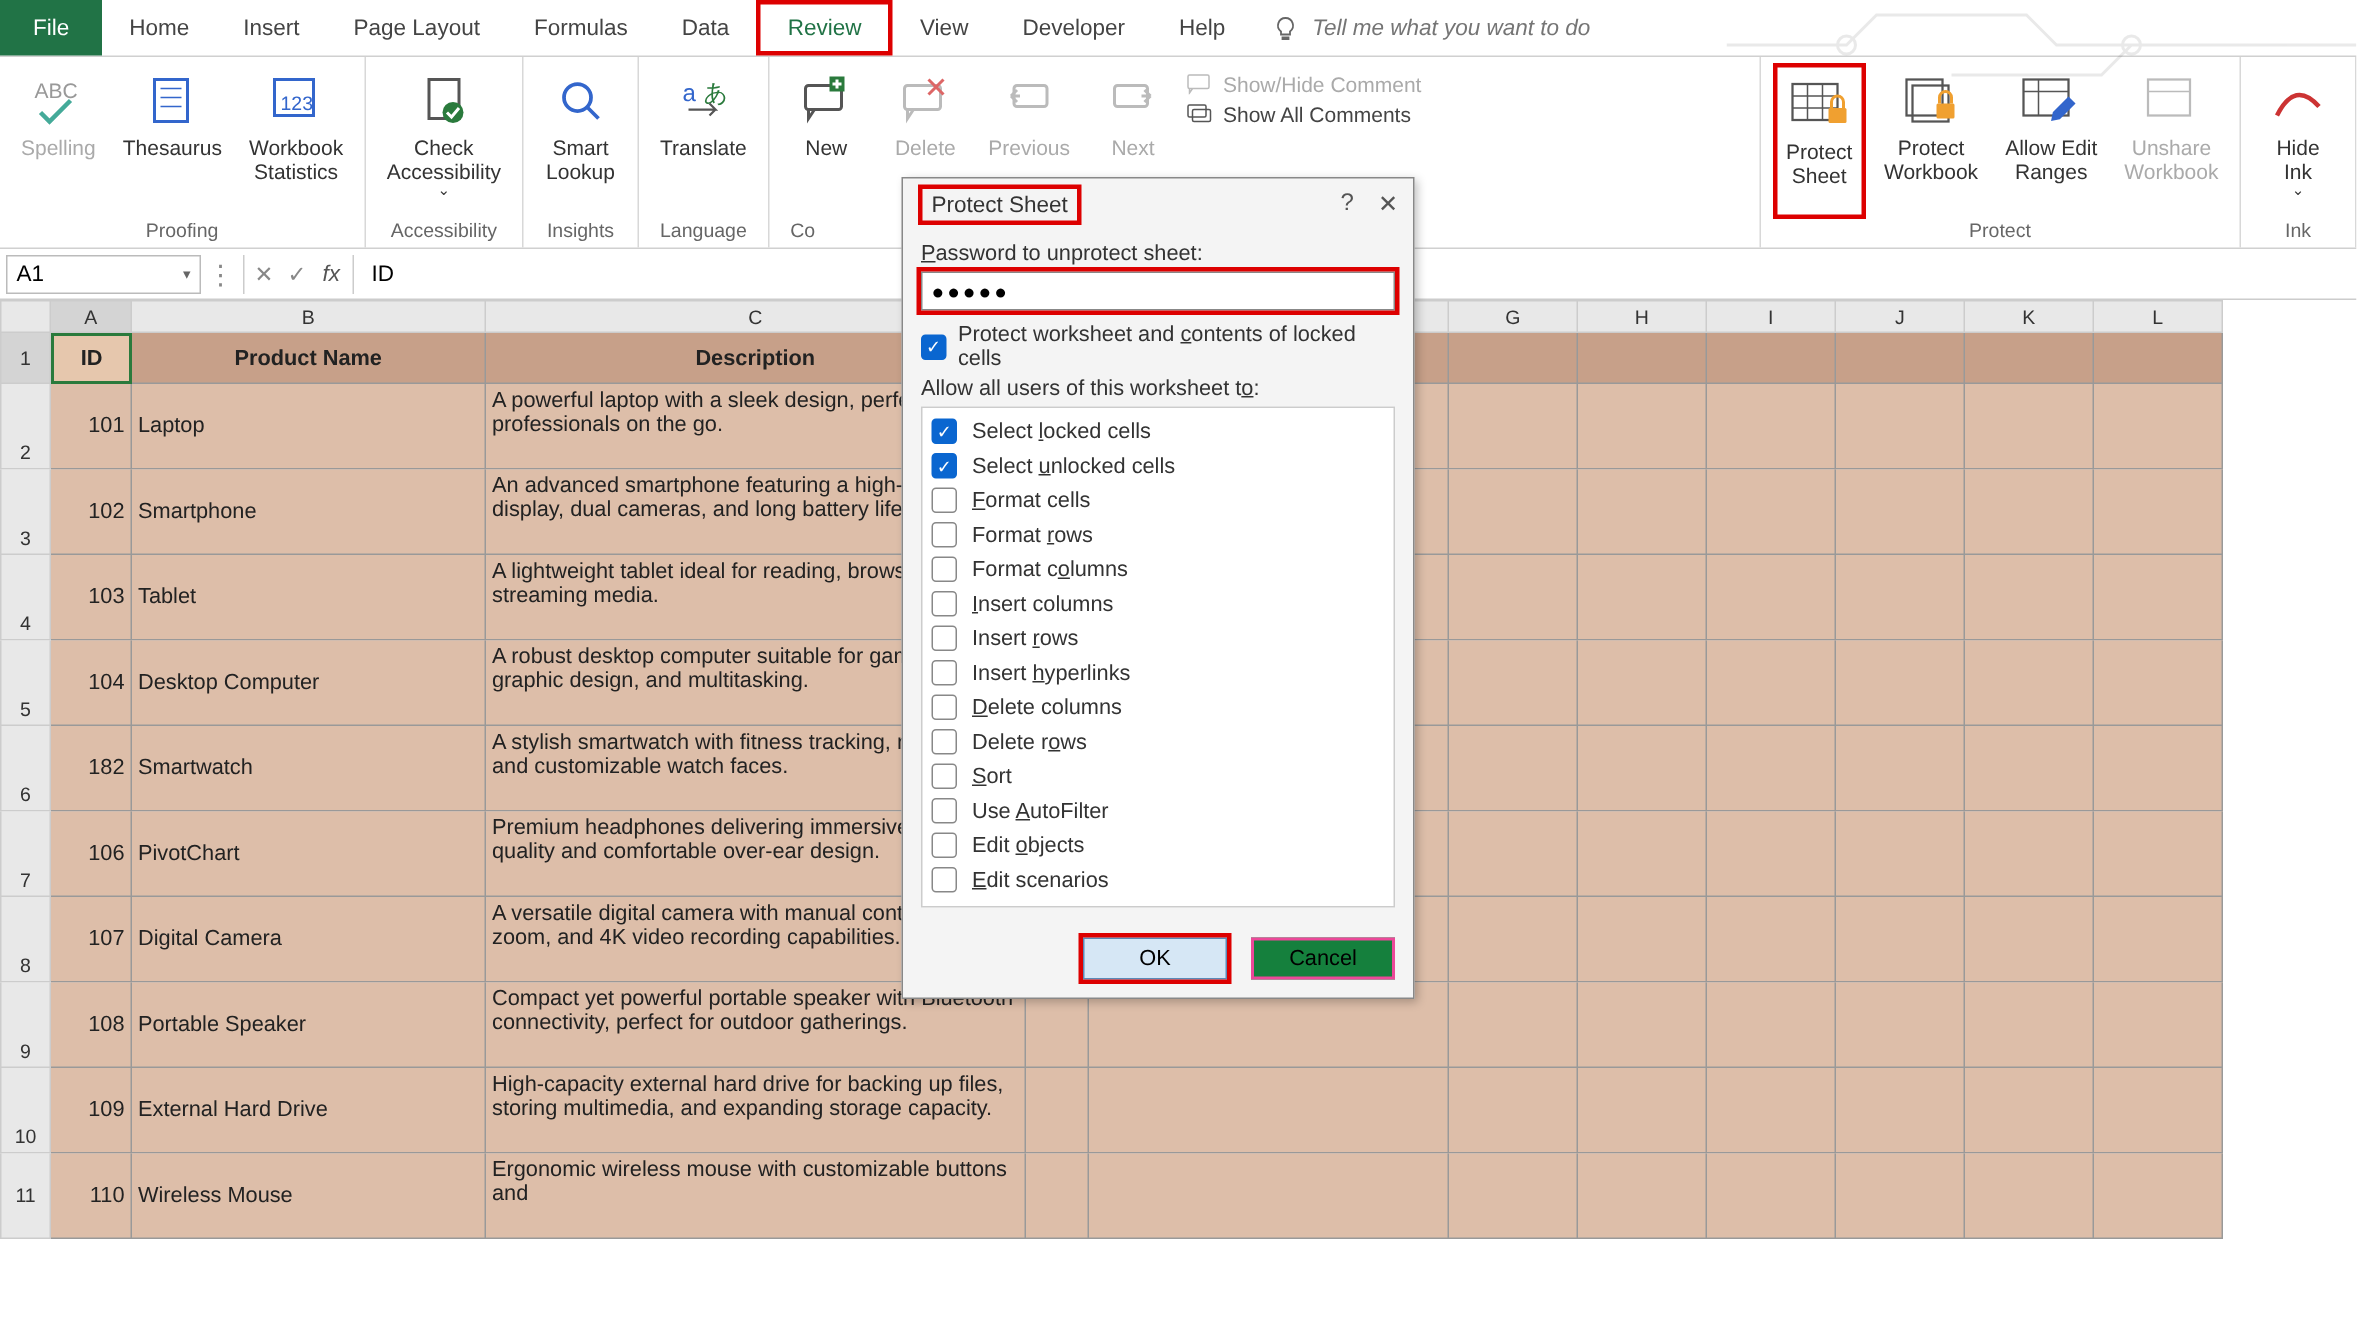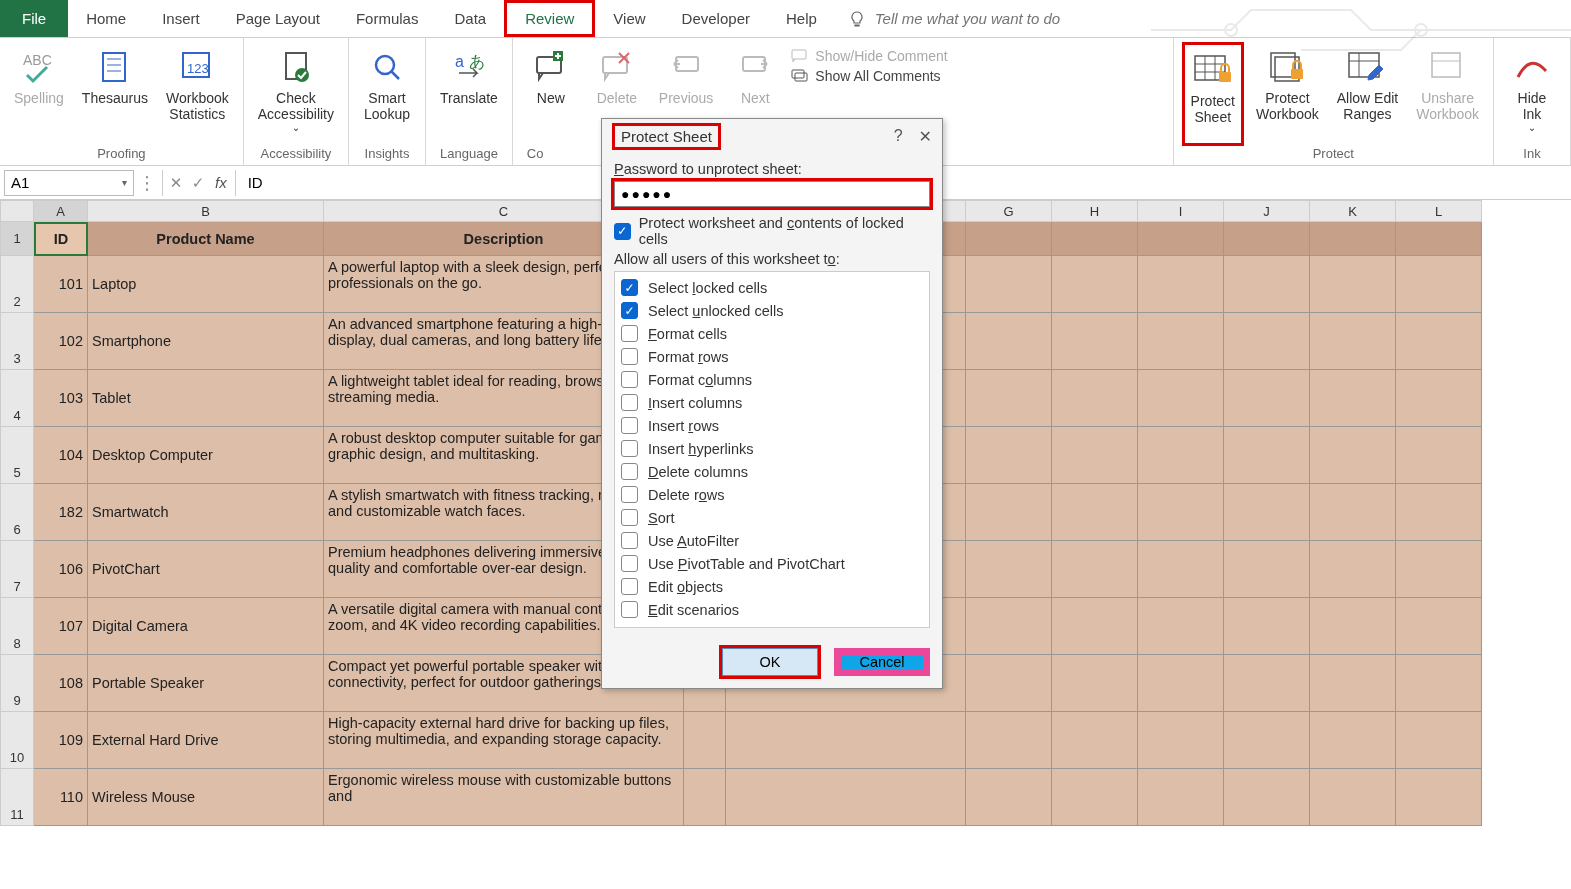--- a/index.html
+++ b/index.html
@@ -65,21 +65,21 @@
 .dlg-body { padding:6px 12px 10px 12px; font-size:14.5px; color:#333; }
 .dlg-label { margin:2px 0 4px 0; }
 .dlg-pass { width:100%; height:26px; border:1px solid #888; outline:3px solid #d00; padding:0 6px; font-family:Arial; letter-spacing:2px; font-size:14px; }
 .dlg-check-row { display:flex; align-items:center; gap:8px; margin:8px 0 4px 0; }
 .chk { width:17px; height:17px; border:1px solid #888; border-radius:3px; display:inline-flex; align-items:center; justify-content:center; background:#fff; font-size:12px; color:#fff;}
 .chk.on { background:#0a66d0; border-color:#0a66d0; }
 .perm-box { border:1px solid #ccc; background:#fff; padding:4px 6px 6px 6px; max-height:370px; }
 .perm-row { display:flex; align-items:center; gap:10px; padding:3px 0; font-size:14.5px; cursor:pointer;}
 .underline-letter { text-decoration:underline; }
 .dlg-buttons { display:flex; justify-content:flex-end; gap:16px; padding:10px 12px 12px 0; }
-.dlg-btn { width:96px; height:28px; border:7px solid #ec4899; background:#0ea5e9; font-size:14.5px; cursor:pointer; display:flex; align-items:center; justify-content:center;}
+.dlg-btn { width:96px; height:28px; border:2px solid #ec4899; background:#15803d; font-size:14.5px; cursor:pointer; display:flex; align-items:center; justify-content:center;}
 .dlg-btn.ok { background:#d6e7f5; outline:3px solid #d00; border:1px solid #5a8ab8;}
 
 
 svg { display:block; }
 
 .bg-lines { position:absolute; top:0; right:0; width:420px; height:60px; opacity:0.1; pointer-events:none;}
 </style>
 </head>
 <body>
 
@@ -494,21 +494,21 @@
    <div class="cell plain-cell col-d"></div>
 <div class="cell plain-cell" style="width:240px"></div>
 <div class="cell plain-cell col-other"></div>
 <div class="cell plain-cell col-other"></div>
 <div class="cell plain-cell col-other"></div>
 <div class="cell plain-cell col-other"></div>
 <div class="cell plain-cell col-other"></div>
 <div class="cell plain-cell col-other"></div>
       </div>
       <div class="row data-row" style="height:57px">
-   <div class="rowh" style="display:flex;align-items:flex-end;padding-bottom:3px">11</div>
+   <div class="rowh" style="display:flex;align-items:flex-end;padding-bottom:21px">11</div>
    <div class="cell id col-a" style="display:flex;align-items:center;justify-content:flex-end">110</div>
    <div class="cell col-b" style="display:flex;align-items:center">Wireless Mouse</div>
    <div class="cell col-c">Ergonomic wireless mouse with customizable buttons and</div>
    <div class="cell plain-cell col-d"></div>
 <div class="cell plain-cell" style="width:240px"></div>
 <div class="cell plain-cell col-other"></div>
 <div class="cell plain-cell col-other"></div>
 <div class="cell plain-cell col-other"></div>
 <div class="cell plain-cell col-other"></div>
 <div class="cell plain-cell col-other"></div>
@@ -577,24 +577,20 @@
         <div class="perm-row">
     <span class="chk "></span>
     <span><span class="underline-letter">S</span>ort</span>
    </div>
         <div class="perm-row">
     <span class="chk "></span>
     <span>Use <span class="underline-letter">A</span>utoFilter</span>
    </div>
         <div class="perm-row">
     <span class="chk "></span>
-    <span>Use <span class="underline-letter">P</span>ivotTable and PivotChart</span>
-   </div>
-        <div class="perm-row">
-    <span class="chk "></span>
     <span>Edit <span class="underline-letter">o</span>bjects</span>
    </div>
         <div class="perm-row">
     <span class="chk "></span>
     <span><span class="underline-letter">E</span>dit scenarios</span>
    </div>
       </div>
   </div>
   <div class="dlg-buttons">
     <div class="dlg-btn ok">OK</div>

